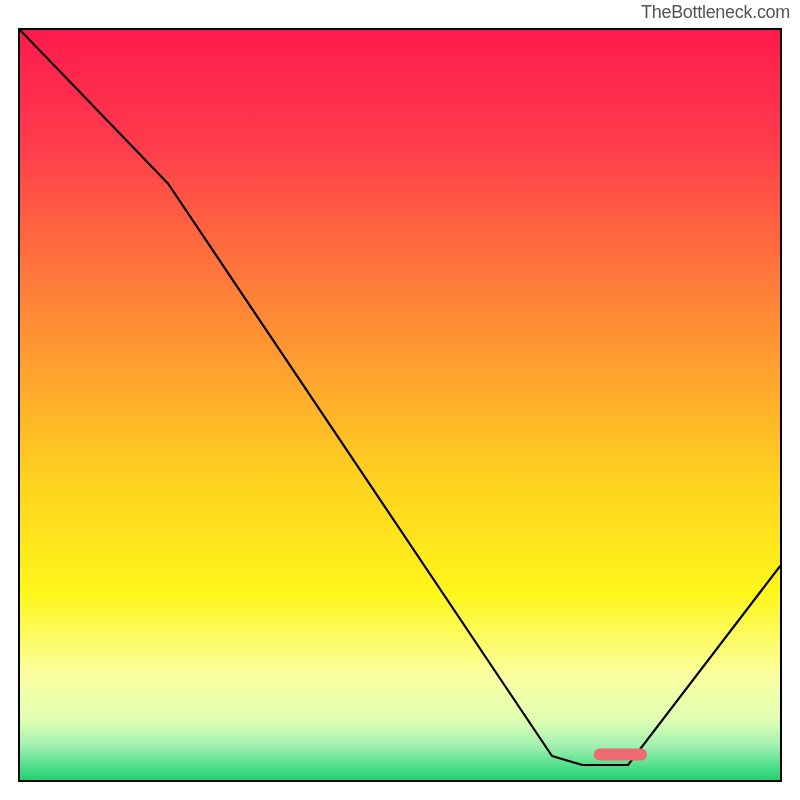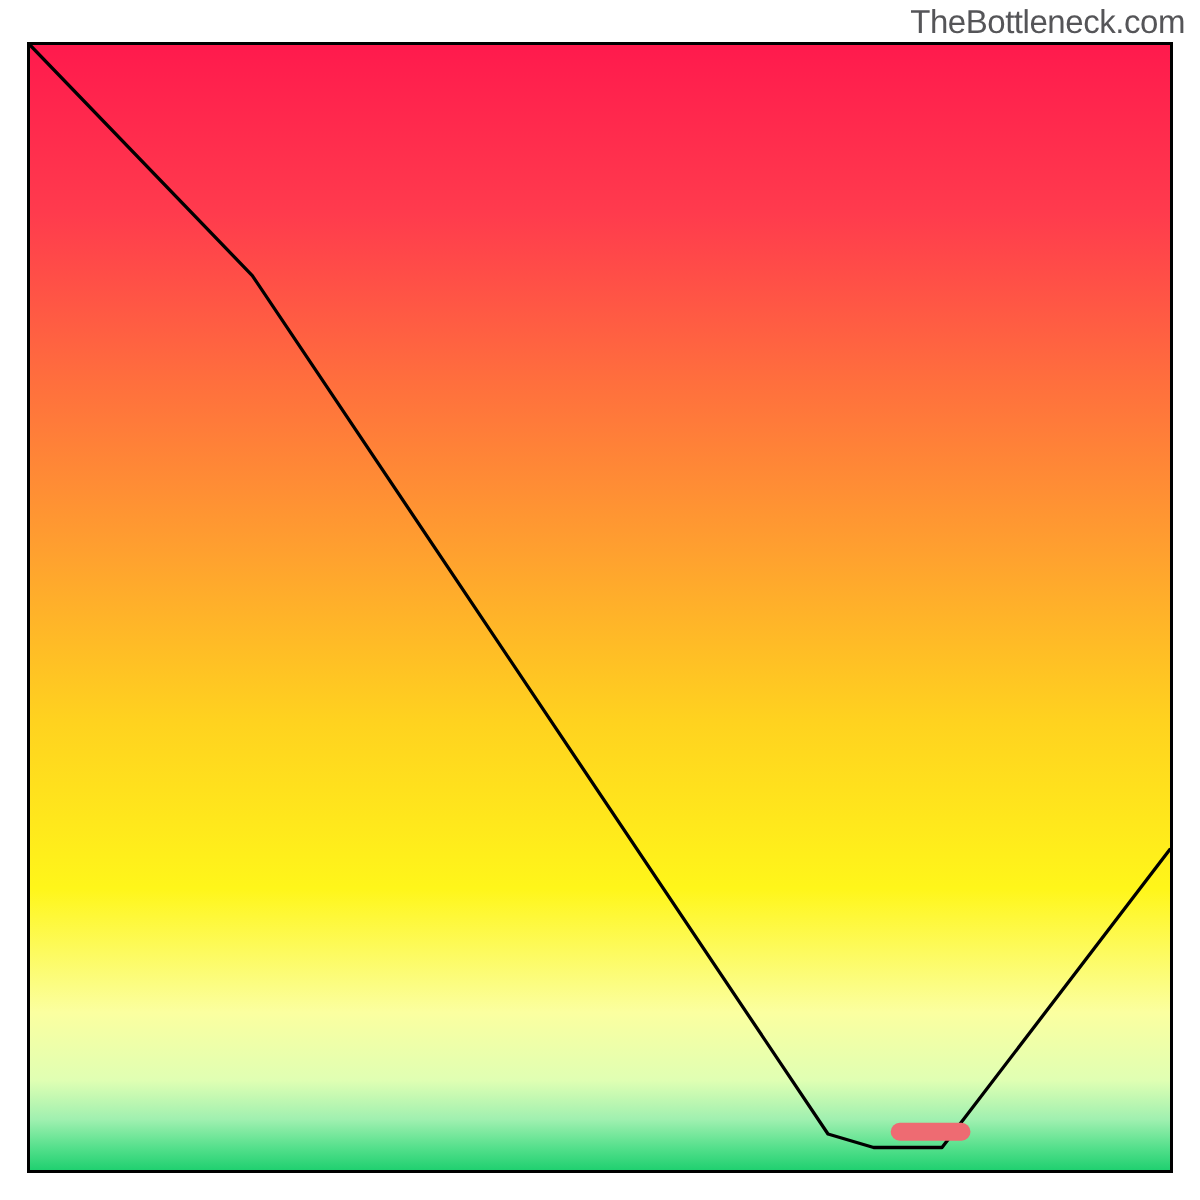--- a/index.html
+++ b/index.html
@@ -10,21 +10,21 @@
   }
   .chart-container {
     position: relative;
     width: 800px;
     height: 800px;
   }
   .watermark {
     position: absolute;
     top: 2px;
     right: 10px;
-    font-size: 22px;
+    font-size: 18px;
     color: #555558;
     font-weight: 500;
     z-index: 10;
     letter-spacing: -0.3px;
   }
   .plot-frame {
     position: absolute;
     left: 18px;
     top: 28px;
     width: 764px;

